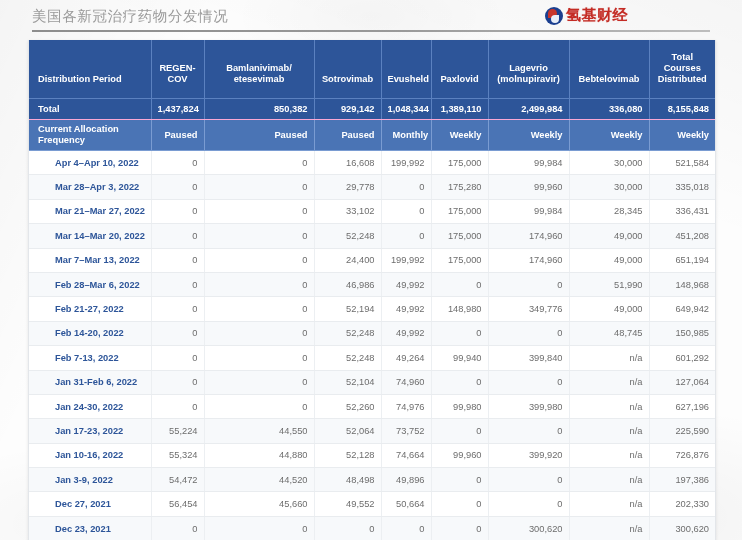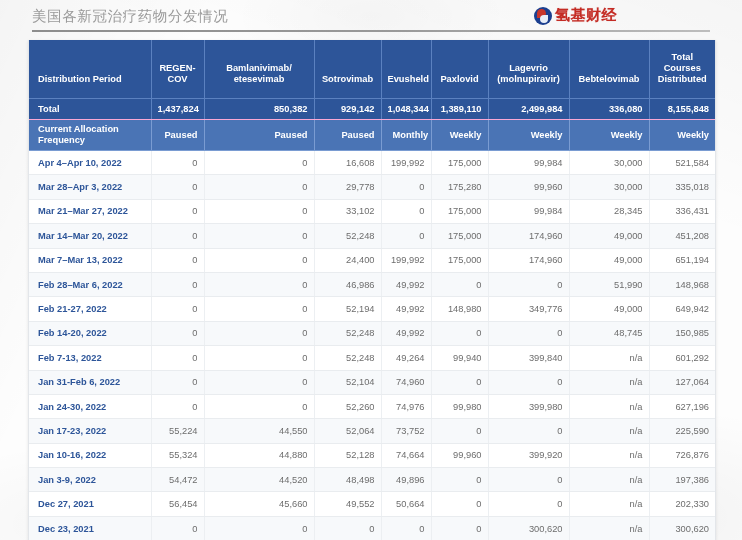--- a/index.html
+++ b/index.html
@@ -43,21 +43,21 @@
     left: 32px;
     top: 7px;
     font-size: 14.5px;
     color: #9a9a9a;
     letter-spacing: 0.6px;
     white-space: nowrap;
     font-family: "DejaVu Sans", "Liberation Sans", sans-serif;
   }
   .brand {
     position: absolute;
-    right: 11px;
+    right: 0;
     top: 6px;
     display: flex;
     align-items: center;
     gap: 3px;
     justify-content: flex-end;
   }
   .brand-mark {
     width: 18px;
     height: 18px;
     border-radius: 50%;
@@ -194,21 +194,21 @@
     height: 23.4px;
     text-align: right;
     color: #6d6d6d;
     border-bottom: 1px solid #e9ecef;
     border-right: 1px solid #eceff2;
     background: #ffffff;
   }
   tbody tr td:last-child { border-right: none; }
   tbody tr td.first {
     text-align: left;
-    padding-left: 9px;
+    padding-left: 26px;
     color: #2d5599;
     font-weight: bold;
   }
   tbody tr.alt td { background: #f7f9fb; }
   tbody tr:last-child td { border-bottom: none; }
 
   .table-wrap { border: 1px solid #e3e6ea; border-top: none; }
 </style>
 </head>
 <body>

